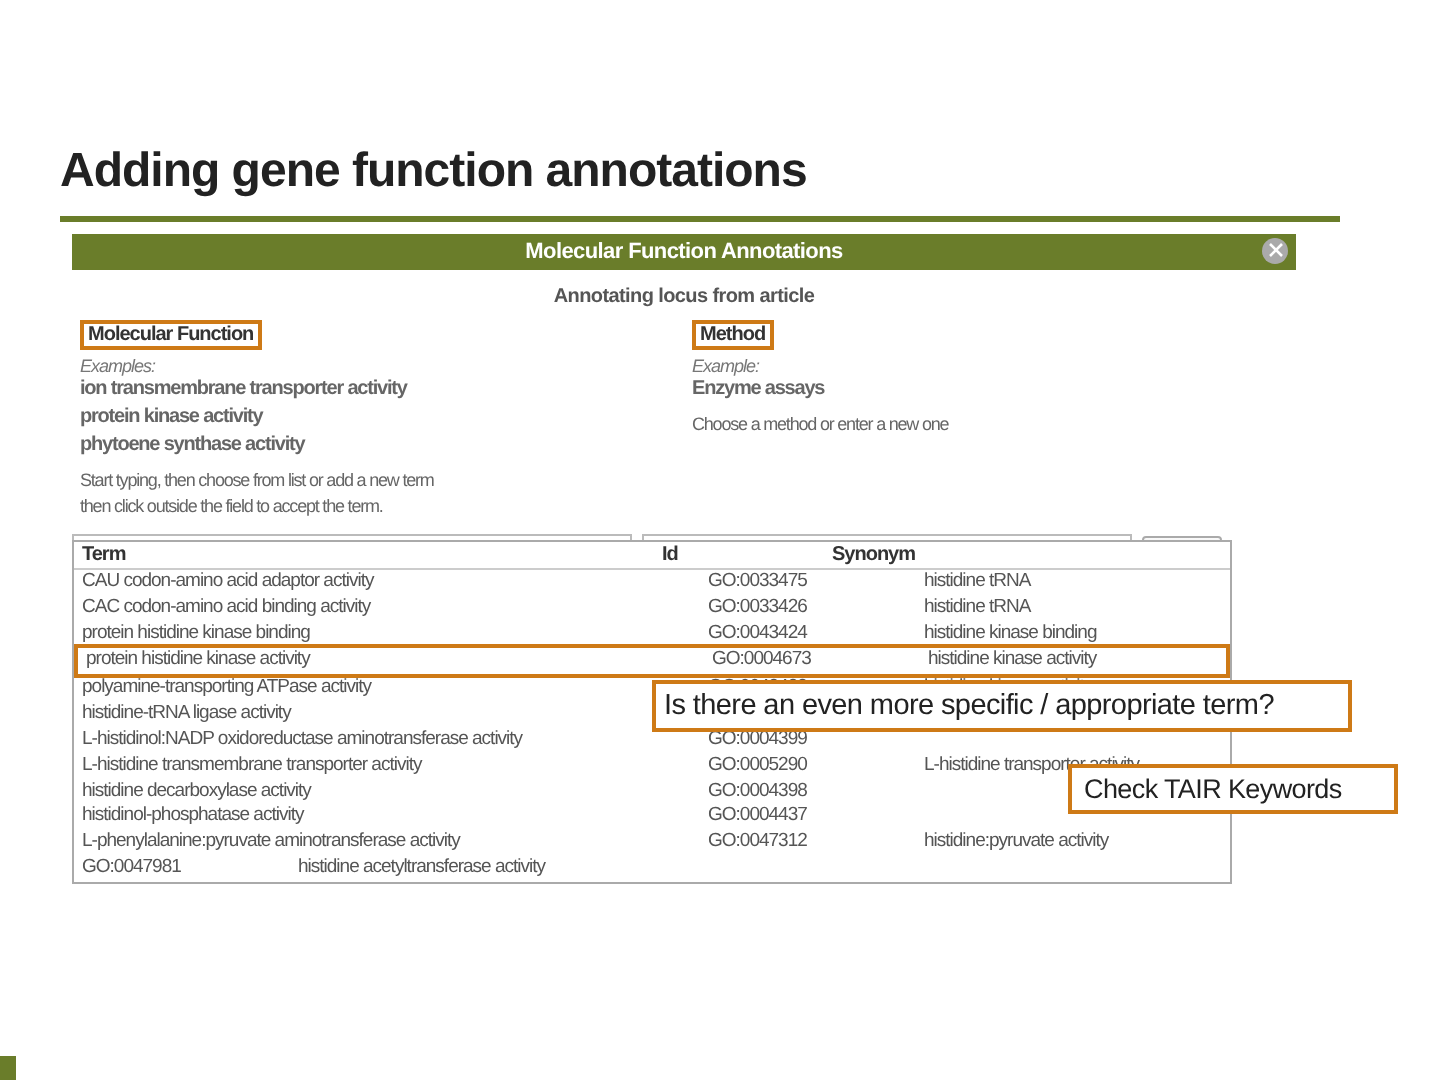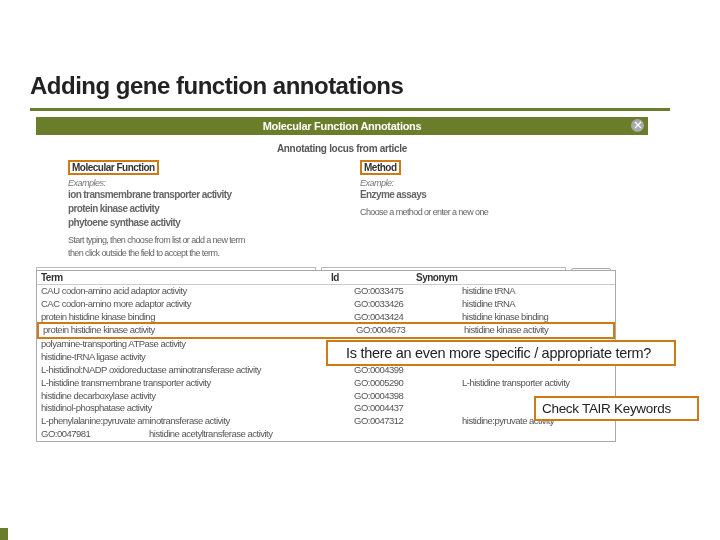--- a/index.html
+++ b/index.html
@@ -66,21 +66,20 @@
     font-weight: bold;
     text-align: center;
     color: #555;
     padding: 8px 0 4px;
     letter-spacing: -0.3px;
   }
   .cols {
     display: flex;
     font-size: 9.5px;
     color: #555;
-    margin-left: 28px;
   }
   .col-left { width: 50%; padding: 2px 6px 2px 4px; }
   .col-right { width: 50%; padding: 2px 6px 2px 4px; }
   .col-header {
     font-weight: bold;
     color: #333;
     font-size: 10px;
     border: 2px solid #ce7a16;
     display: inline-block;
     padding: 0 2px;
@@ -189,28 +188,28 @@
   }
   .callout1 {
     position: absolute;
     left: 326px;
     top: 340px;
     width: 350px;
     background: #fff;
     border: 2px solid #ce7a16;
     font-size: 14.5px;
     color: #222;
-    padding: 3px 18px;
+    padding: 3px 4px;
     z-index: 20;
     letter-spacing: -0.3px;
   }
   .callout2 {
     position: absolute;
     left: 534px;
-    top: 396px;
+    top: 382px;
     width: 165px;
     background: #fff;
     border: 2px solid #ce7a16;
     font-size: 13.5px;
     color: #222;
     padding: 3px 6px;
     z-index: 20;
     letter-spacing: -0.3px;
   }
   .left-bar {
@@ -281,21 +280,21 @@
       <div class="dh-id">Id</div>
       <div class="dh-syn">Synonym</div>
     </div>
     <div id="dropdown-rows">
         <div class="dropdown-row">
           <div class="dr-term">CAU codon-amino acid adaptor activity</div>
           <div class="dr-id">GO:0033475</div>
           <div class="dr-syn">histidine tRNA</div>
         </div>
         <div class="dropdown-row">
-          <div class="dr-term">CAC codon-amino more adaptor activity</div>
+          <div class="dr-term">CAC codon-amino acid binding activity</div>
           <div class="dr-id">GO:0033426</div>
           <div class="dr-syn">histidine tRNA</div>
         </div>
         <div class="dropdown-row">
           <div class="dr-term">protein histidine kinase binding</div>
           <div class="dr-id">GO:0043424</div>
           <div class="dr-syn">histidine kinase binding</div>
         </div>
         <div class="dropdown-row highlighted">
           <div class="dr-term">protein histidine kinase activity</div>

